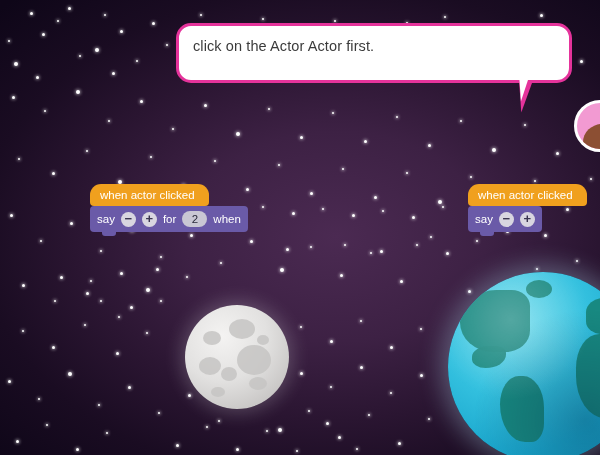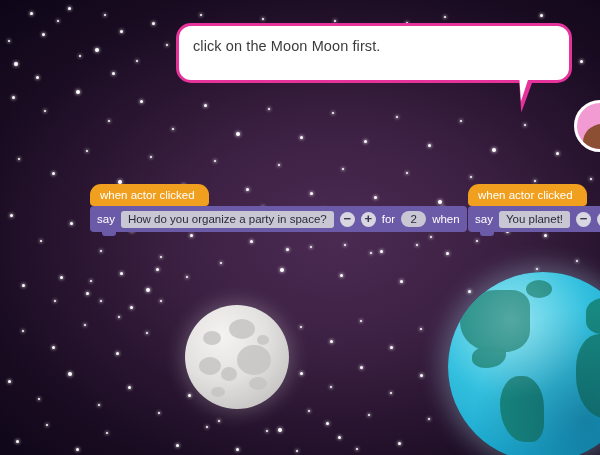--- a/index.html
+++ b/index.html
@@ -409,44 +409,42 @@
     <div class="land" style="left:138px;top:26px;width:44px;height:36px;border-radius:40% 50% 45% 35%;"></div>
 
     <div class="land" style="left:128px;top:62px;width:58px;height:84px;border-radius:40% 45% 35% 50%;"></div>
     <div id="earth-shade"></div>
   </div>
 
   <div id="bubble-tail"></div>
   <div id="bubble-tail-inner"></div>
 
   <div id="bubble">
-    <div>click on the Moon Moon first.</div>
+    <div>click on the Actor Actor first.</div>
   </div>
 
   <div id="avatar">
     <div id="avatar-face"></div>
     <div id="avatar-hair"></div>
   </div>
 
   <div class="script" id="script-1">
     <div class="hat">when actor clicked</div>
     <div class="say-row">
       <span class="say-label">say</span>
-      <span class="say-input">How do you organize a party in space?</span>
       <span class="round-btn">−</span>
       <span class="round-btn">+</span>
       <span class="for-label">for</span>
       <span class="num-input">2</span>
       <span class="secs-label">when</span>
     </div>
   </div>
 
   <div class="script" id="script-2">
     <div class="hat">when actor clicked</div>
     <div class="say-row">
       <span class="say-label">say</span>
-      <span class="say-input">You planet!</span>
       <span class="round-btn">−</span>
       <span class="round-btn">+</span>
     </div>
   </div>
 
 </div>
 
 </body></html>

